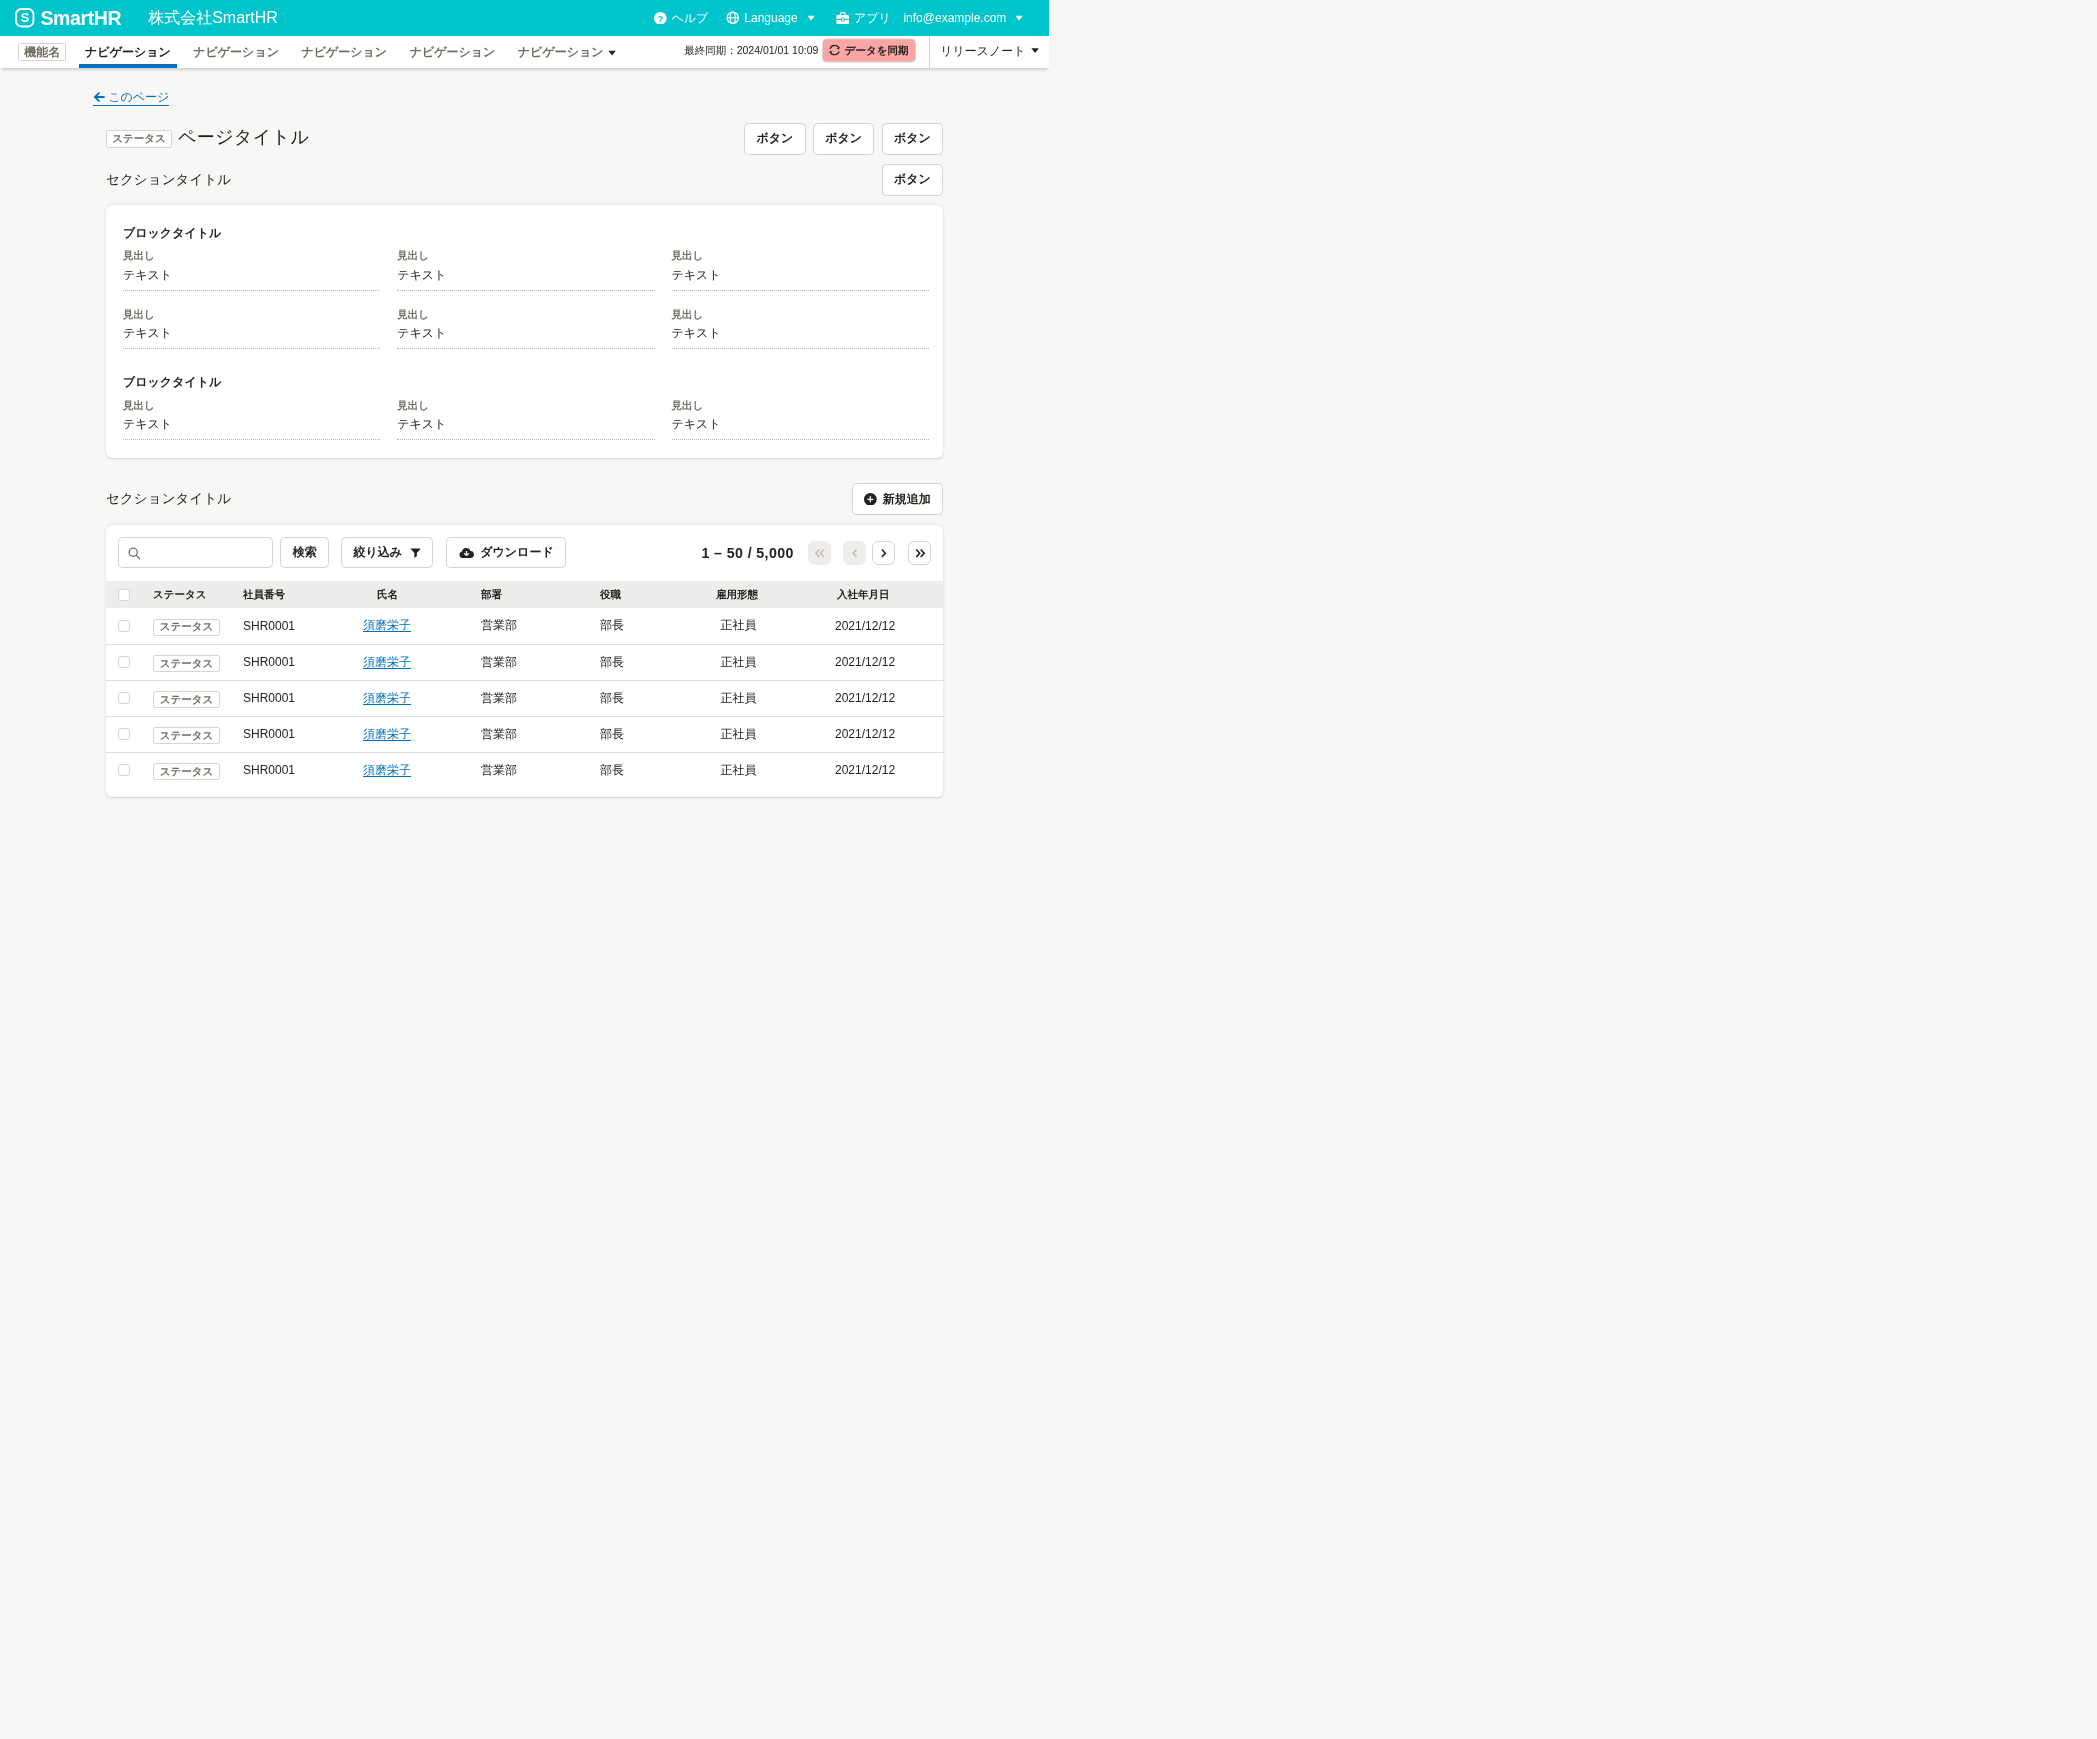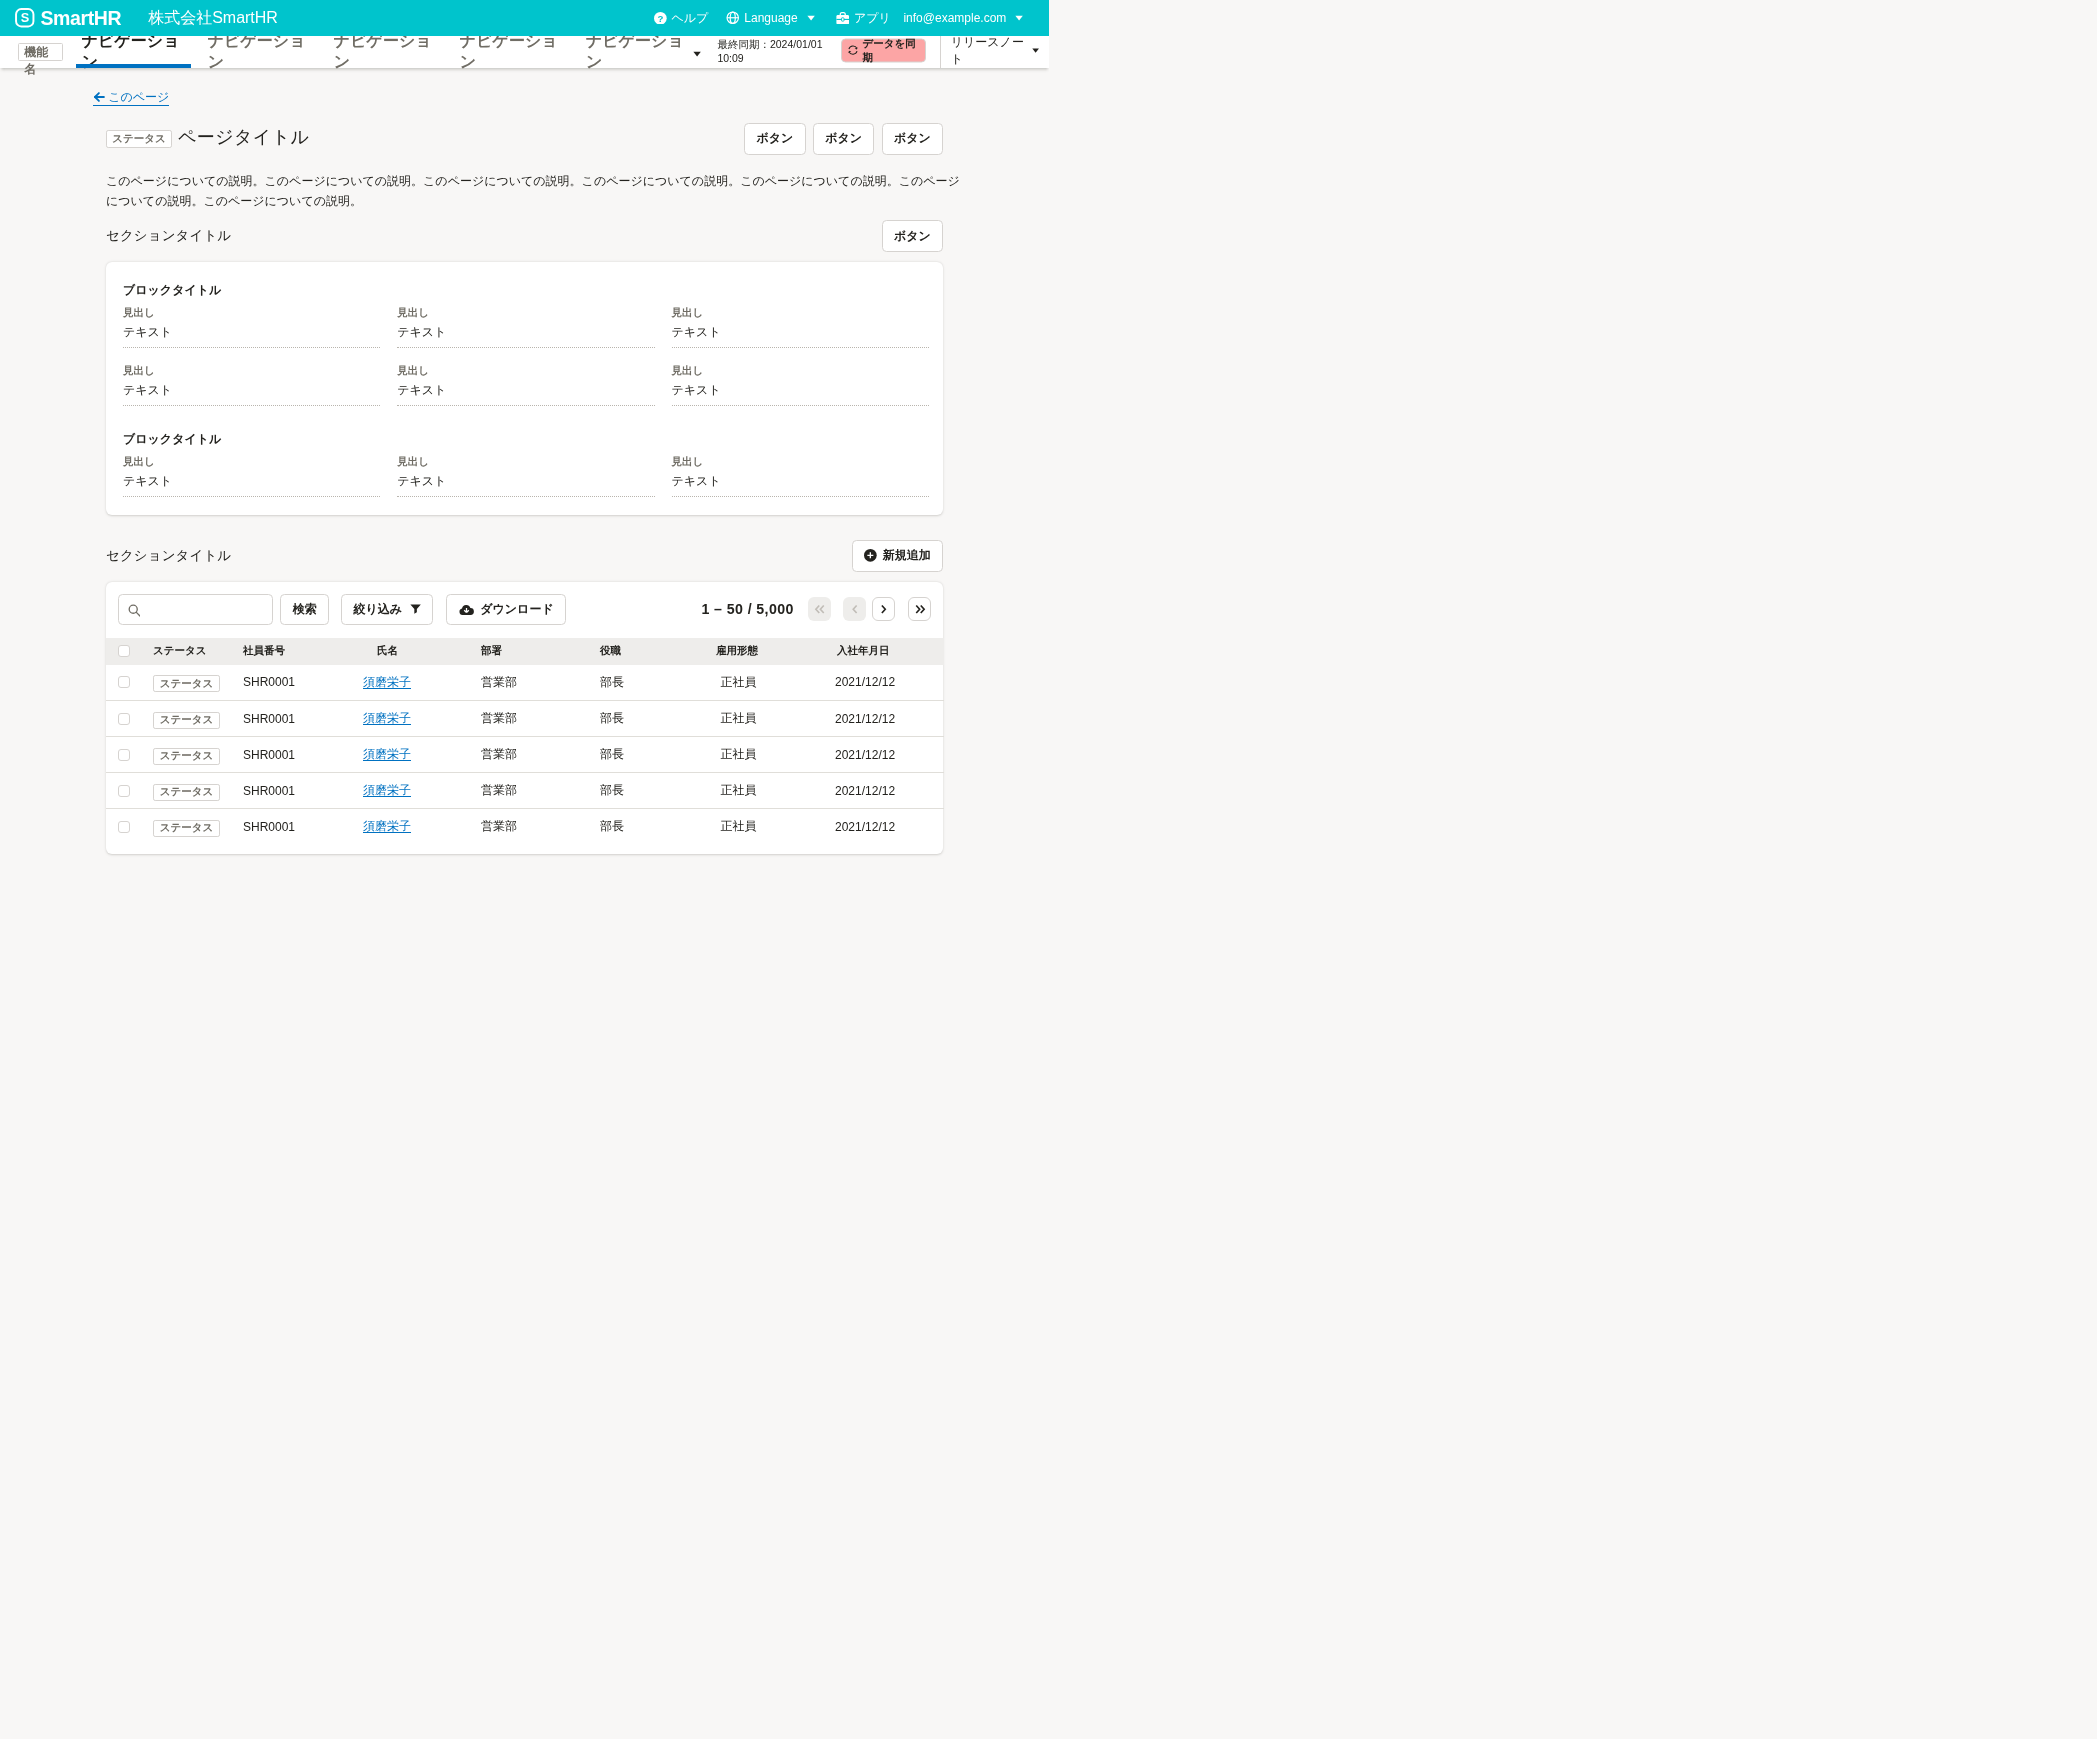--- a/index.html
+++ b/index.html
@@ -8,21 +8,21 @@
 body { width:1049px; height:870px; background:#f8f7f6; color:#23221e; font-size:12px; overflow:hidden; }
 .hd { background:#00c4cc; height:36px; display:flex; align-items:center; color:#fff; padding:0 25.5px 0 15px; position:relative; z-index:3; }
 .logo { display:flex; align-items:center; gap:3px; }
 .logoname { font-size:19.5px; font-weight:bold; letter-spacing:-0.4px; margin-left:3px; }
 .company { font-size:16px; margin-left:27px; }
 .hd-r { margin-left:auto; display:flex; align-items:center; font-size:12px; }
 .hd-it { display:flex; align-items:center; gap:4.5px; }
 .caret { display:inline-block; }
 .nav { background:#fff; height:32px; display:flex; align-items:center; padding:0 10px 0 18px; position:relative; z-index:2; box-shadow:0 2.2px 3px -0.7px rgba(90,88,80,0.35); }
 .chip { border:0.7px solid #d6d3d0; border-radius:1.5px; color:#706d65; font-weight:bold; font-size:12px; padding:0 5.2px; height:18px; line-height:16.5px; margin-right:12.7px; }
-.nv { position:relative; height:32px; display:flex; align-items:center; padding:0 6px; margin-right:10.5px; font-size:16px; font-weight:bold; color:#706d65; }
+.nv { position:relative; height:32px; display:flex; align-items:center; padding:0 6px; margin-right:10.5px; font-size:12px; font-weight:bold; color:#706d65; }
 .nv.on { color:#23221e; }
 .nv.on::after { content:""; position:absolute; left:0; right:0; bottom:0; height:4.5px; background:#0071c1; }
 .nv .caret { margin-left:4.5px; }
 .nav-r { margin-left:auto; display:flex; align-items:center; transform:translateY(-1.5px); }
 .sync-t { font-size:10.5px; margin-right:3.7px; }
 .btn-s { display:inline-flex; align-items:center; justify-content:center; gap:4.5px; background:#fca5a5; border:0.7px solid #d6d3d0; border-radius:4.5px; font-weight:bold; font-size:10.5px; height:24px; padding:0 6px; color:#23221e; }
 .nav-div { width:0.7px; background:#d6d3d0; height:32px; margin:0 0 0 13.5px; flex:none; transform:translateY(1.5px); }
 .rel { display:flex; align-items:center; gap:5.2px; font-size:12px; padding:0 0 0 10.5px; }
 .main { padding:0 106px 0 106px; }
 .back { display:inline-flex; align-items:center; gap:3.7px; color:#0071c1; font-size:12px; line-height:16.5px; margin:19px 0 0 -13.5px; border-bottom:1.1px solid #0071c1; padding-bottom:1.1px; text-decoration:none; }
@@ -138,21 +138,20 @@
     </a>
   <div class="trow">
     <span class="stlabel">ステータス</span>
     <h1>ページタイトル</h1>
     <div class="btns">
       <button class="btn">ボタン</button>
       <button class="btn">ボタン</button>
       <button class="btn">ボタン</button>
     </div>
   </div>
-  <p class="desc"><span style="white-space:nowrap">このページについての説明。このページについての説明。このページについての説明。このページについての説明。このページについての説明。このページ</span><br>についての説明。このページについての説明。</p>
   <div class="sec">
     <h2>セクションタイトル</h2>
     <button class="btn">ボタン</button>
   </div>
   <div class="card card1">
     <div class="bt">ブロックタイトル</div>
     <dl class="grid">
       <div class="cell">
           <dt>見出し</dt>
           <dd>テキスト</dd>

